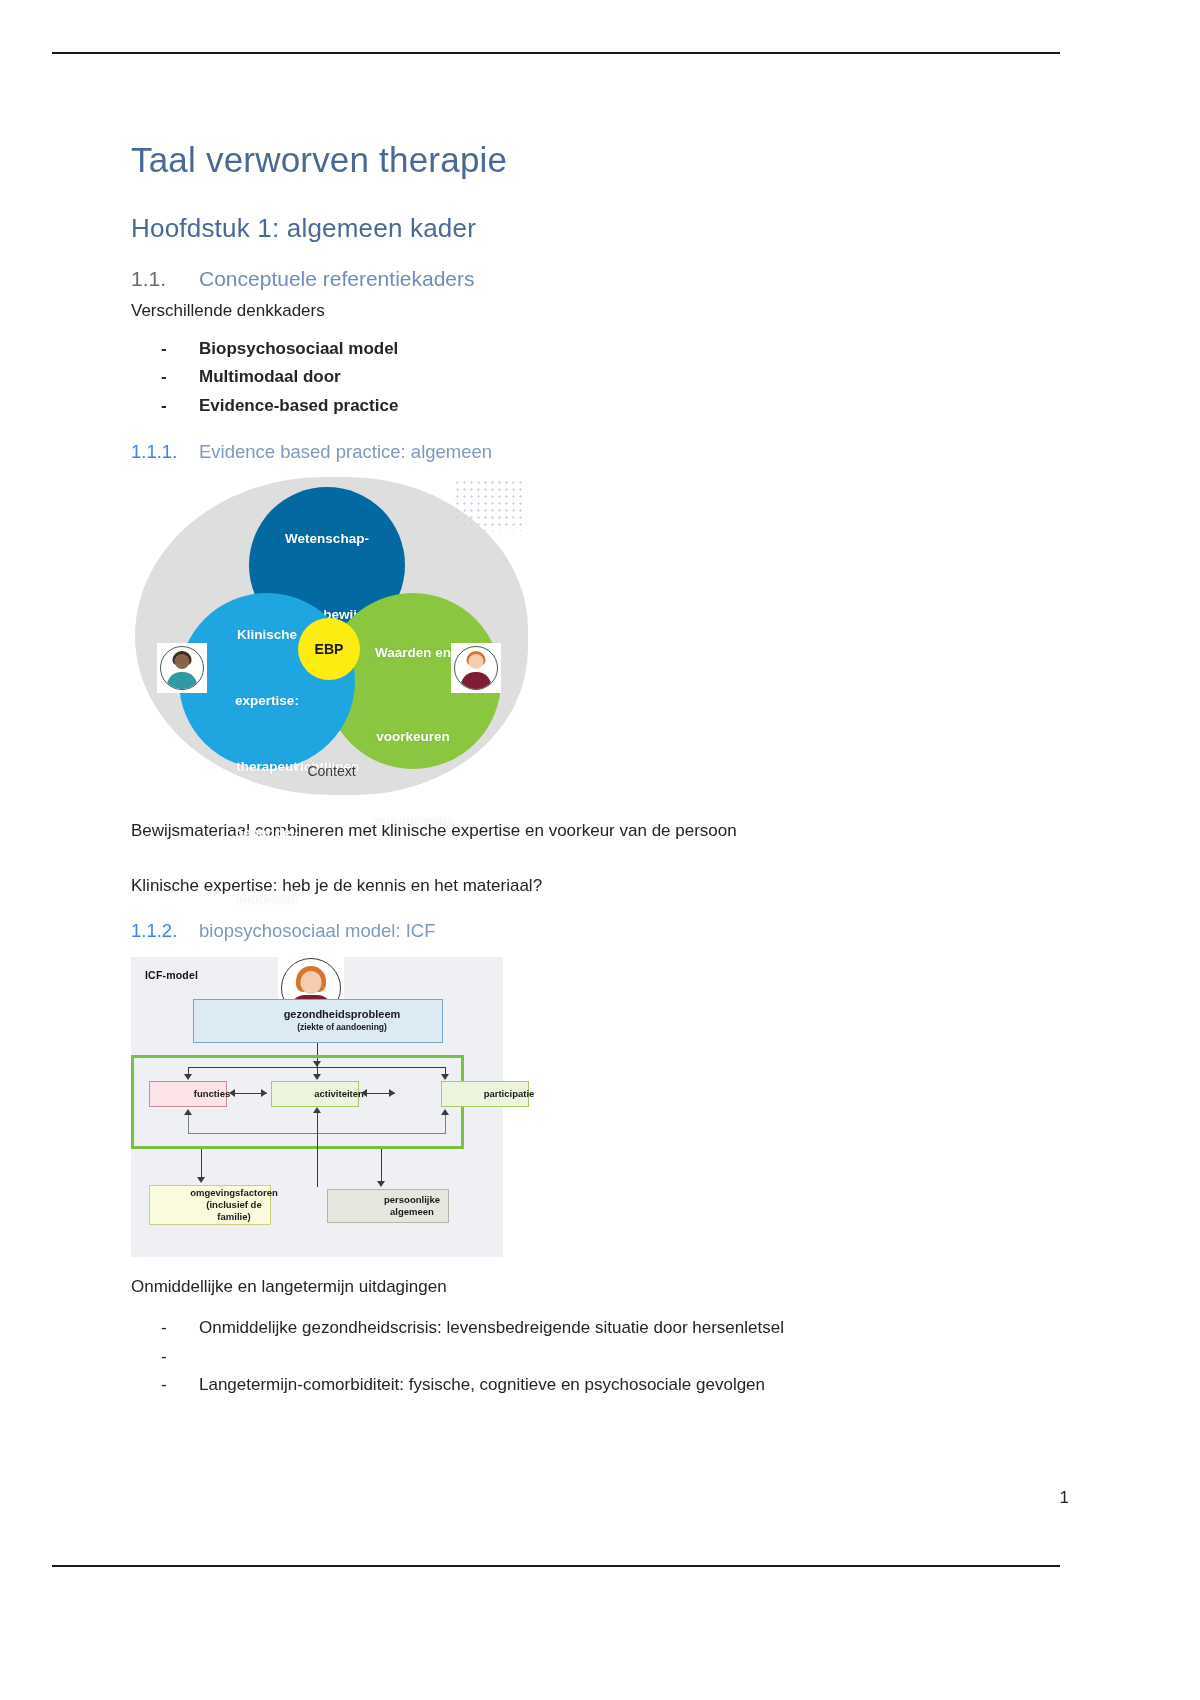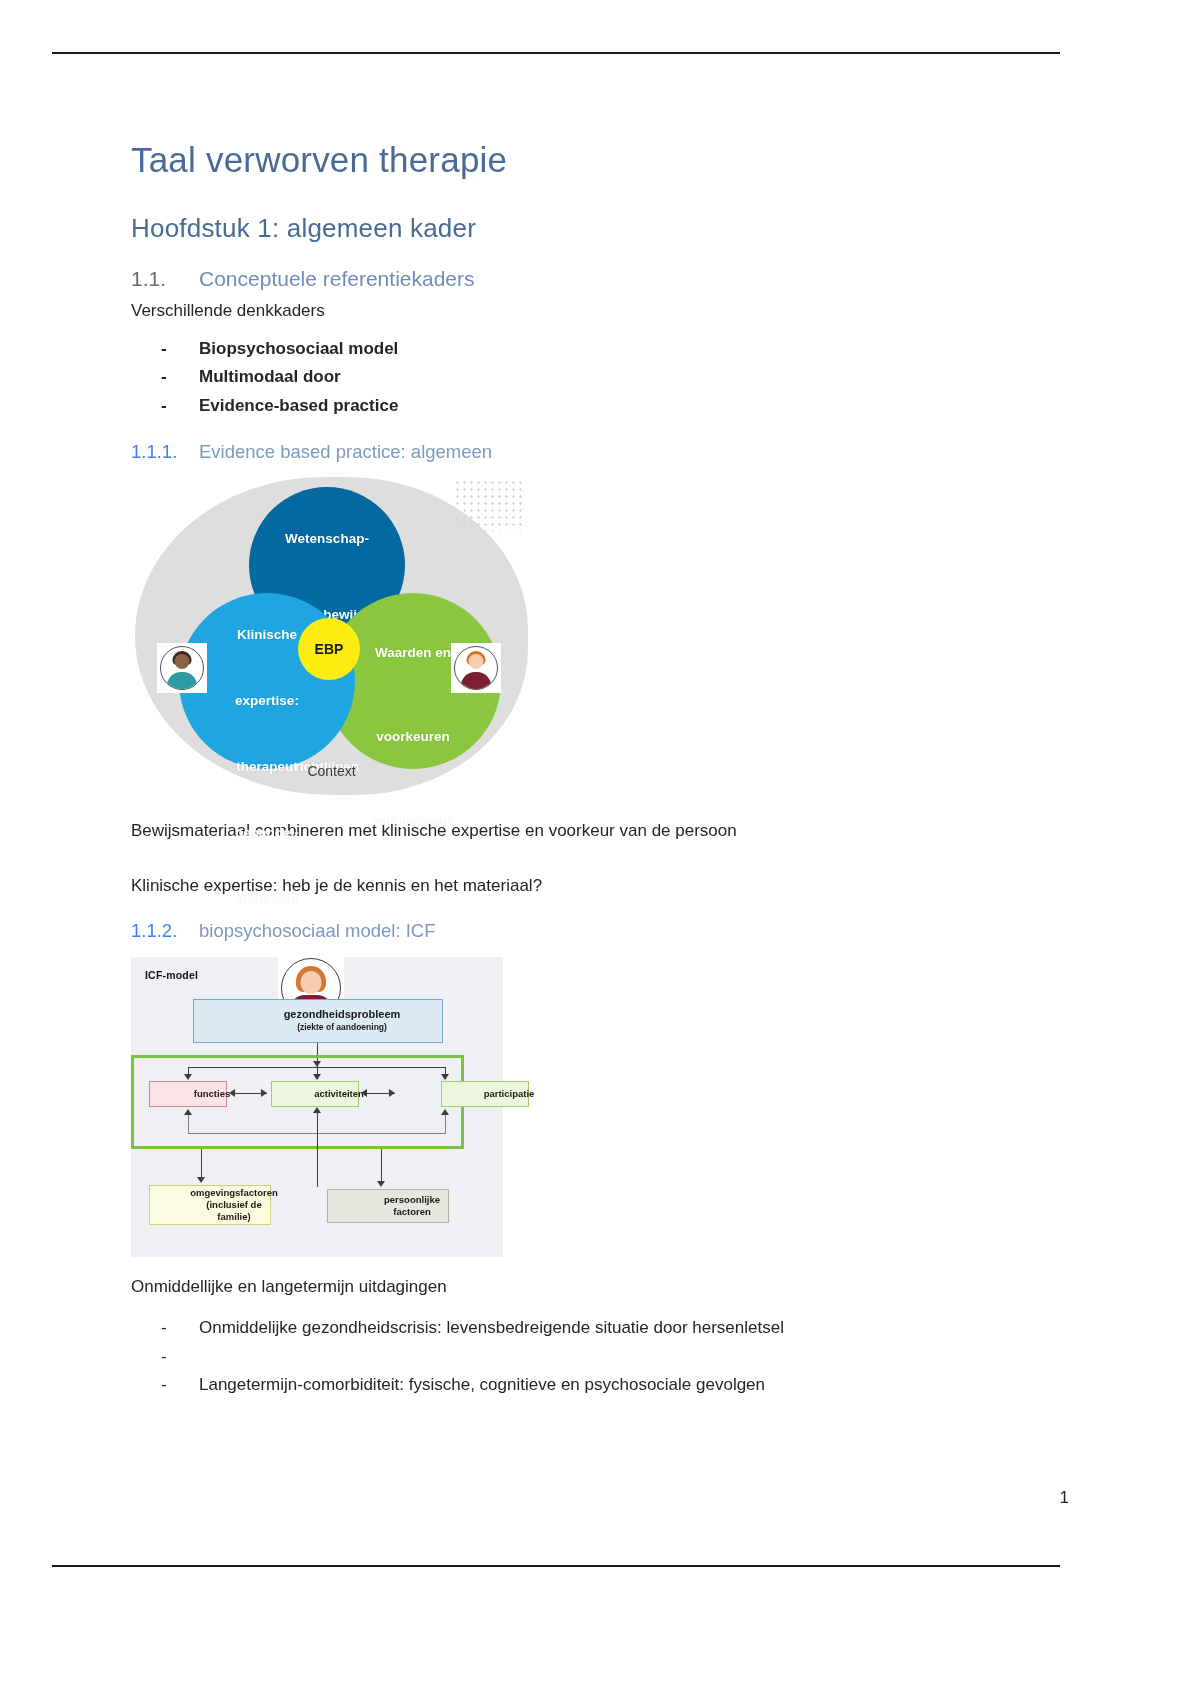--- a/index.html
+++ b/index.html
@@ -526,21 +526,21 @@
       <div class="arw down" style="left:66px; top:220px;"></div>
 
       <div class="ln v" style="left:250px; top:192px; height:36px;"></div>
       <div class="arw down" style="left:246px; top:224px;"></div>
 
       <div class="icf-box box-omg">
         <div>omgevingsfactoren</div>
         <div>(inclusief de familie)</div>
       </div>
       <div class="icf-box box-pers">
-        <span>persoonlijke factoren</span>
+        <span>persoonlijke algemeen</span>
       </div>
     </div>
 
     <p class="body">Onmiddellijke en langetermijn uitdagingen</p>
 
     <ul class="dashlist">
       <li>
         <span class="dash">-</span>
         <span>Onmiddelijke gezondheidscrisis: levensbedreigende situatie door hersenletsel</span>
       </li>

